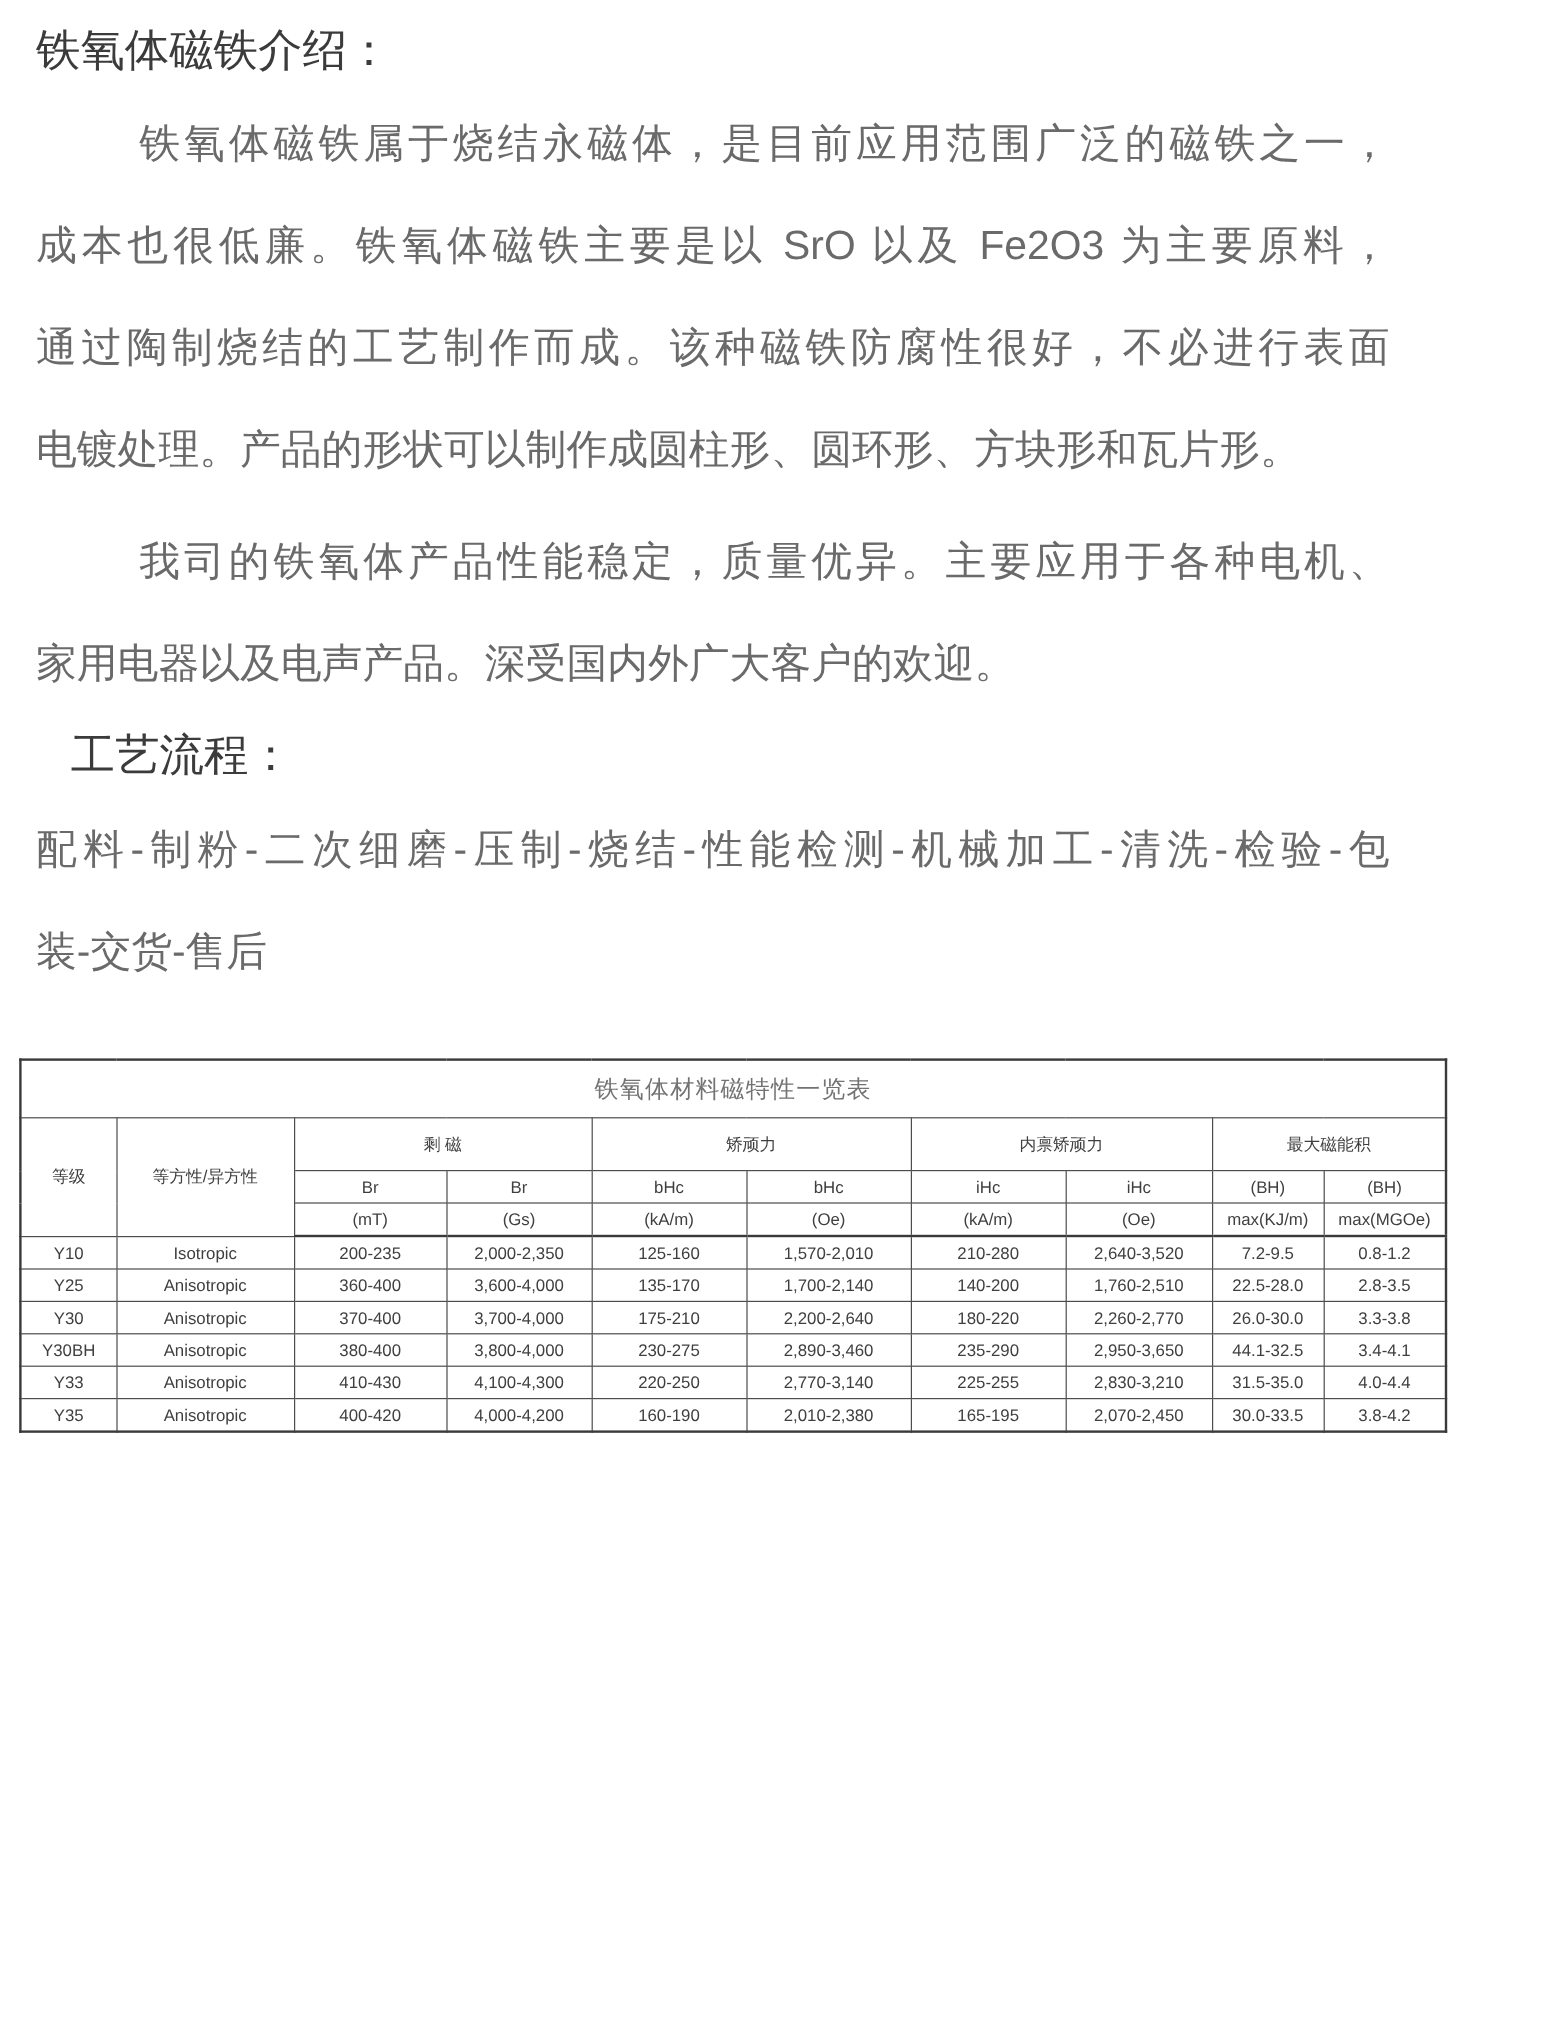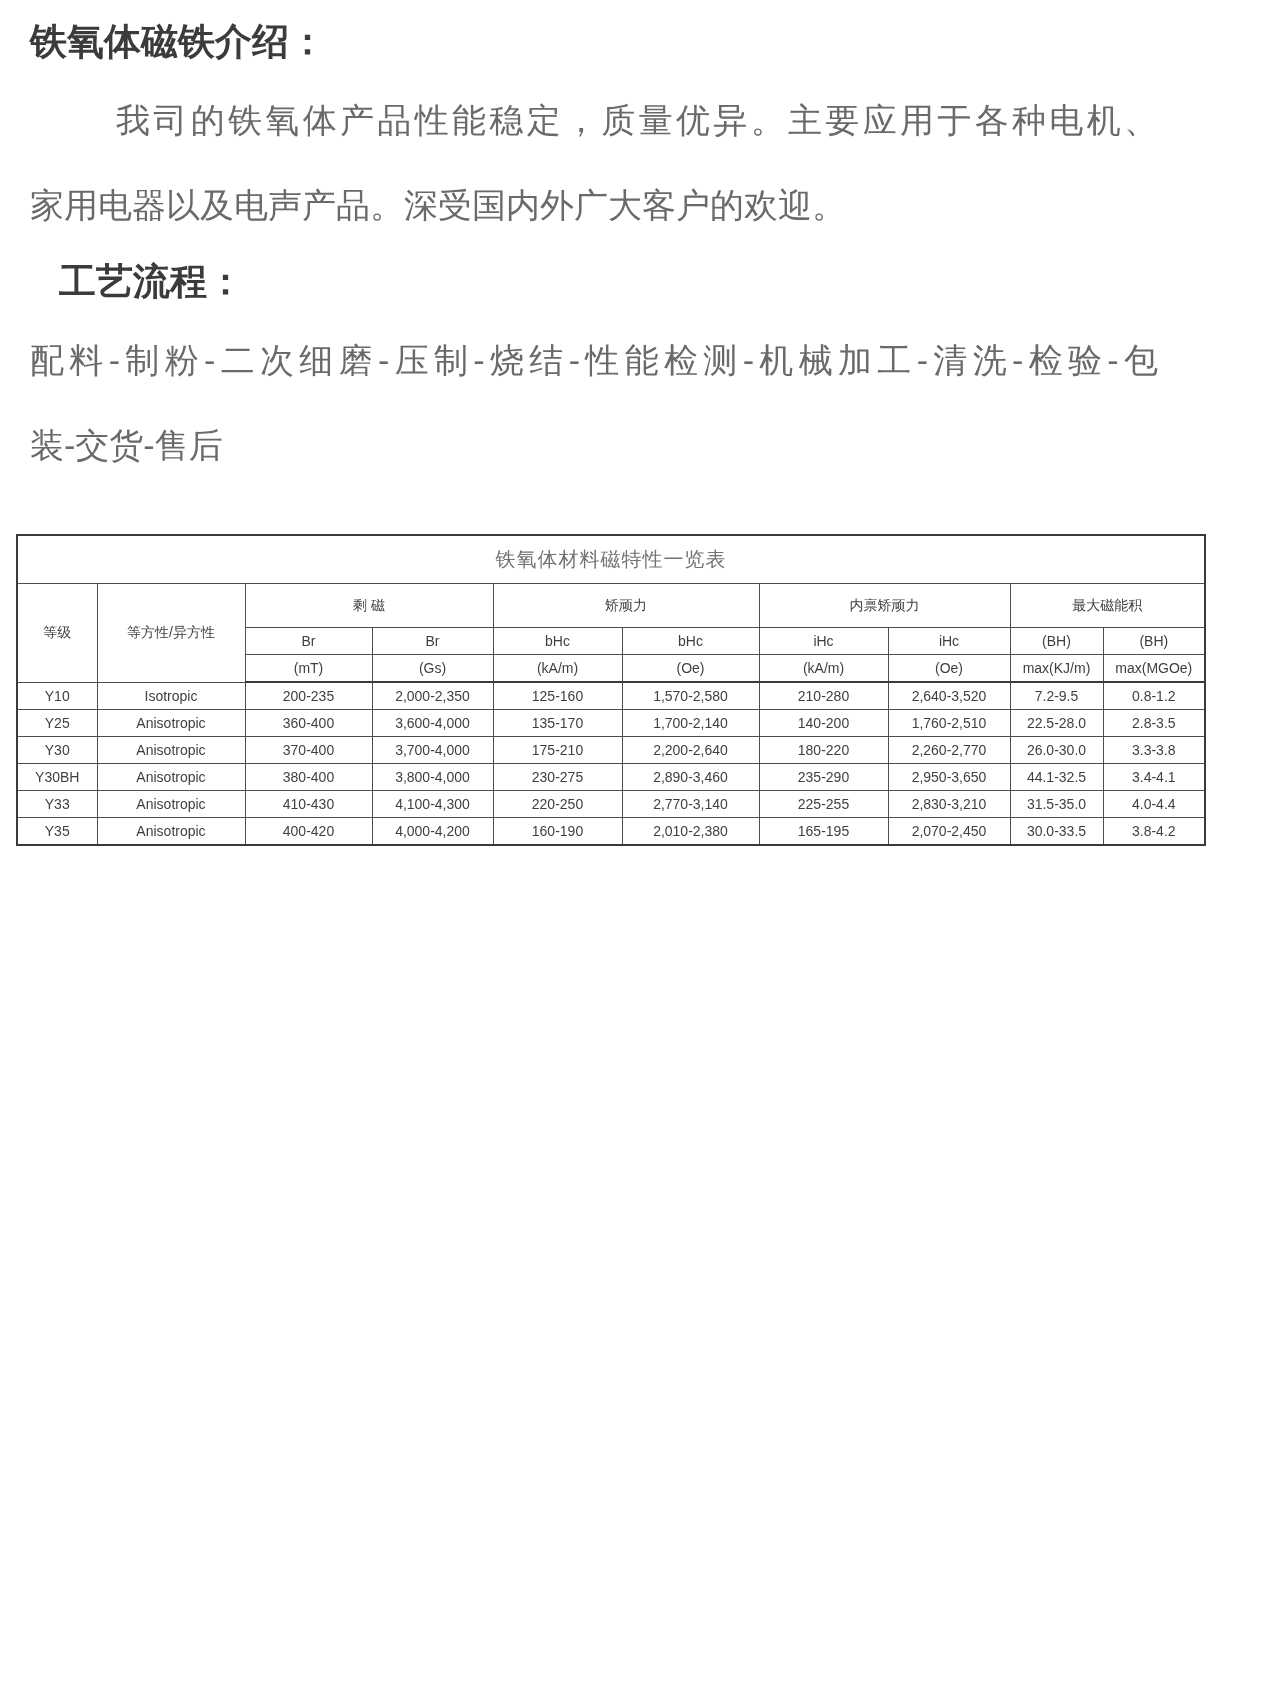--- a/index.html
+++ b/index.html
@@ -14,21 +14,21 @@
     height: 1690px;
     background: #ffffff;
     overflow: hidden;
   }
   .text-col {
     width: 1128px;
     margin-left: 30px;
   }
   .h-main {
     font-size: 37px;
-    font-weight: 700;
+    font-weight: 400;
     color: #3b3b3b;
     line-height: 56px;
     margin: 0;
     padding-top: 14px;
   }
   .h-main.second {
     padding-top: 6px;
     margin-left: 29px;
   }
   .para { margin: 8px 0 0 0; }
@@ -77,20 +77,26 @@
   tbody tr td { height: 26px; }
 </style>
 </head>
 <body>
 
 <div class="page">
 
   <div class="text-col">
     <div class="h-main">铁氧体磁铁介绍：</div>
 
+    <div class="para">
+      <div class="line just indent">铁氧体磁铁属于烧结永磁体，是目前应用范围广泛的磁铁之一，</div>
+      <div class="line just">成本也很低廉。铁氧体磁铁主要是以 SrO 以及 Fe2O3 为主要原料，</div>
+      <div class="line just">通过陶制烧结的工艺制作而成。该种磁铁防腐性很好，不必进行表面</div>
+      <div class="line">电镀处理。产品的形状可以制作成圆柱形、圆环形、方块形和瓦片形。</div>
+    </div>
 
     <div class="para">
       <div class="line just indent">我司的铁氧体产品性能稳定，质量优异。主要应用于各种电机、</div>
       <div class="line">家用电器以及电声产品。深受国内外广大客户的欢迎。</div>
     </div>
   </div>
 
   <div class="text-col">
     <div class="h-main second">工艺流程：</div>
     <div class="para">
@@ -145,21 +151,21 @@
         <td>max(MGOe)</td>
       </tr>
     </thead>
     <tbody>
         <tr>
           <td>Y10</td>
           <td>Isotropic</td>
           <td>200-235</td>
           <td>2,000-2,350</td>
           <td>125-160</td>
-          <td>1,570-2,580</td>
+          <td>1,570-2,010</td>
           <td>210-280</td>
           <td>2,640-3,520</td>
           <td>7.2-9.5</td>
           <td>0.8-1.2</td>
         </tr>
         <tr>
           <td>Y25</td>
           <td>Anisotropic</td>
           <td>360-400</td>
           <td>3,600-4,000</td>

